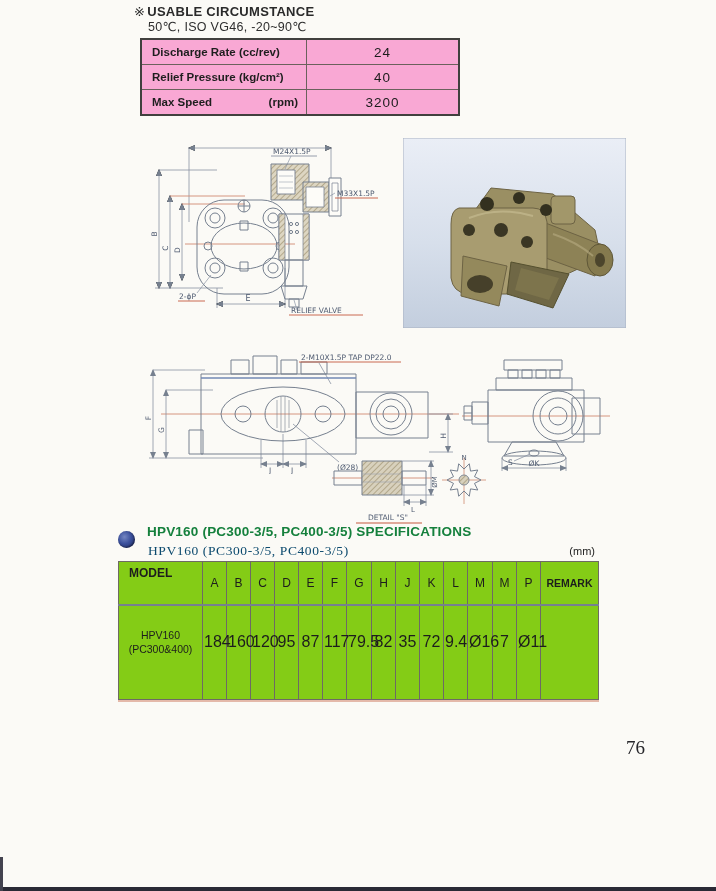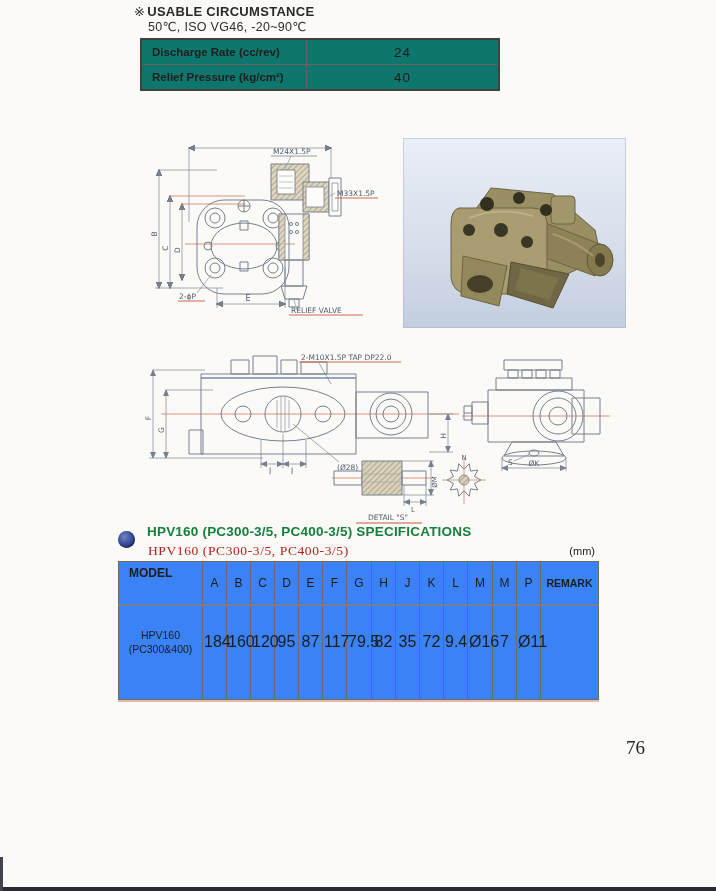--- a/index.html
+++ b/index.html
@@ -12,43 +12,43 @@
   .abs{position:absolute;}
 
   
   .uc-title{left:134px;top:4px;font-size:13px;font-weight:700;color:#2a2a2a;letter-spacing:.3px;}
   .uc-title .marker{font-weight:400;margin-right:2px;}
   .uc-cond{left:148px;top:19px;font-size:12.5px;color:#2e2e2e;letter-spacing:.3px;}
 
   
   table{border-collapse:collapse;}
   .uc-table{left:140px;top:38px;}
-  .uc-table table{width:360px;table-layout:fixed;border:2px solid #41403e;background:#0f766e;}
+  .uc-table table{width:320px;table-layout:fixed;border:2px solid #41403e;background:#f9a8d4;}
   .uc-table td{border:1px solid #6b615c;height:22px;}
   .uc-table tr+tr td{border-top:1.4px solid #a96e58;}
   .uc-table td.lbl{width:146px;font-size:11.5px;font-weight:700;color:#1e1e1e;padding:0 8px 0 10px;}
   .uc-table td.lbl .cellflex{display:flex;justify-content:space-between;align-items:center;}
   .uc-table td.val{text-align:center;font-size:13.5px;color:#1c1c1c;letter-spacing:1px;}
 
   
   svg text{font-family:"DejaVu Sans",sans-serif;fill:#4e5a70;}
   .draw line,.draw path,.draw rect,.draw circle,.draw ellipse,.draw polygon{vector-effect:non-scaling-stroke;}
 
   
   .spec-bullet{left:118px;top:531px;width:17px;height:17px;border-radius:50%;
     background:radial-gradient(circle at 38% 35%, #7486c2 0%, #3a4f9b 45%, #25316e 100%);
     box-shadow:inset -1px -1px 2px rgba(0,0,0,.45);}
   .spec-title{left:147px;top:524px;font-size:13.5px;font-weight:700;color:#15803d;letter-spacing:.2px;}
   .spec-subtitle{left:148px;top:543px;font-family:"Liberation Serif","DejaVu Serif",serif;
-    font-size:13.5px;color:#b91c1c;letter-spacing:.6px;}
+    font-size:13.5px;color:#0c4a6e;letter-spacing:.6px;}
   .spec-unit{left:520px;top:545px;width:75px;text-align:right;font-size:11px;color:#222;}
 
   
   .spec-table{left:118px;top:561px;}
-  .spec-table table{width:480px;table-layout:fixed;border:1.6px solid #45433f;background:#3b82f6;
+  .spec-table table{width:480px;table-layout:fixed;border:1.6px solid #45433f;background:#84cc16;
     box-shadow:0 2px 0 rgba(196,88,58,.4);}
   .spec-table th,.spec-table td{border:1px solid #6e6a64;}
   .spec-table thead th{height:38px;border-bottom:2px solid #76808f;font-size:12px;color:#1d1d1d;}
   .spec-table th.model{text-align:left;vertical-align:top;padding:4px 0 0 10px;font-weight:700;}
   .spec-table th.letter{font-weight:400;}
   .spec-table th.remark{font-size:10.5px;font-weight:700;}
   .spec-table tbody td{height:70px;text-align:center;font-size:16px;color:#1d1d1d;padding-bottom:22px;vertical-align:middle;}
   .spec-table td.model-cell{font-size:10.5px;line-height:1.35;}
 
   
@@ -77,20 +77,29 @@
         <td class="val">24</td>
       </tr>
       <tr>
         <td class="lbl">
           <span class="cellflex">
               <span>Relief Pressure (kg/cm²)</span>
               <span></span>
             </span>
         </td>
         <td class="val">40</td>
+      </tr>
+      <tr>
+        <td class="lbl">
+          <span class="cellflex">
+              <span>Max Speed</span>
+              <span>(rpm)</span>
+            </span>
+        </td>
+        <td class="val">3200</td>
       </tr>
     </tbody>
   </table>
 </div>
 
 <svg class="abs draw" style="left:145px;top:136px" width="255" height="205" viewBox="0 0 255 205">
   <defs>
     <marker id="fv-a" markerWidth="7" markerHeight="6" refX="6" refY="3" orient="auto-start-reverse" markerUnits="userSpaceOnUse">
       <path d="M0,0L7,3L0,6Z" fill="#76markers"></path>
         <path d="M0,0L7,3L0,6Z" fill="#76808f"></path>

